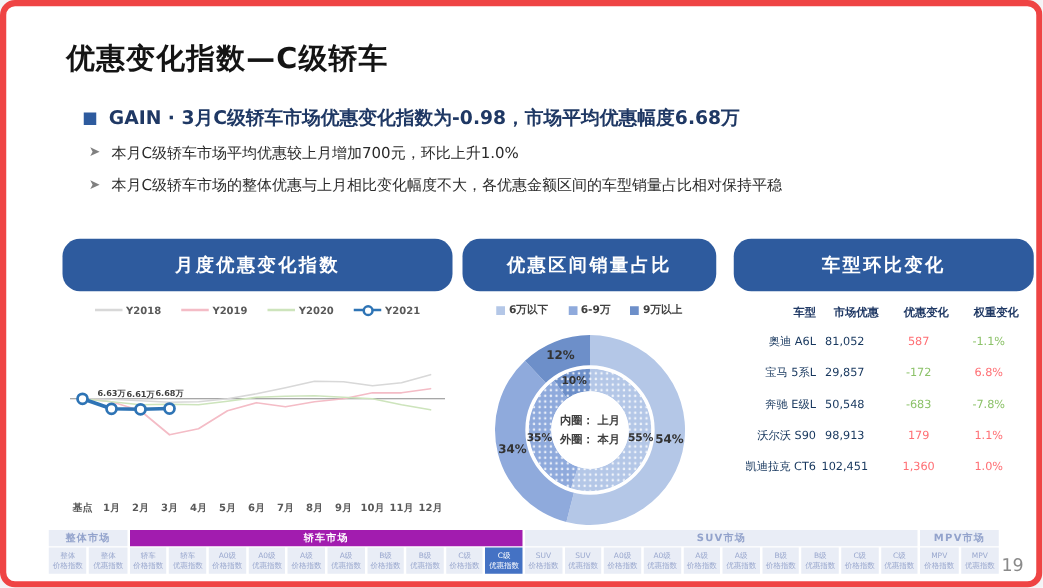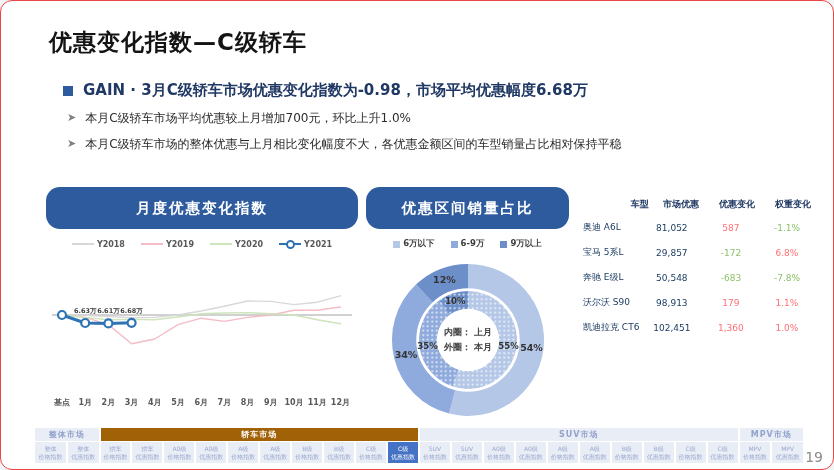--- a/index.html
+++ b/index.html
@@ -1,16 +1,16 @@
 <!DOCTYPE html>
 <html><head>
 <meta charset="utf-8">
 <style>
   html,body{margin:0;padding:0;background:#f3f4f6;font-family:"DejaVu Sans","Liberation Sans",sans-serif;}
-  .slide{position:relative;width:834px;height:470px;background:#fff;border:1px solid #ef4444;border-radius:12px;box-sizing:border-box;overflow:hidden;margin:0 auto;}
+  .slide{position:relative;width:834px;height:470px;background:#fff;border:5px solid #ef4444;border-radius:12px;box-sizing:border-box;overflow:hidden;margin:0 auto;}
   .title{position:absolute;left:48px;top:26px;margin:0;font-size:23px;font-weight:700;color:#141414;letter-spacing:1px;}
   .headline{position:absolute;left:62px;top:80px;display:flex;align-items:center;gap:10px;}
   .sq{width:10px;height:10px;background:#2E5B9E;flex:0 0 auto;}
   .headline-text{font-size:15px;font-weight:700;color:#1F3864;}
   .bullet{position:absolute;left:66px;display:flex;align-items:flex-start;gap:9px;font-size:12px;color:#2b2b2b;}
   .bullet .arrow{color:#808080;font-size:11px;line-height:15px;}
   .b1{top:109px;} .b2{top:135px;}
   .panel{position:absolute;top:186px;}
   .p1{left:45px;width:312px;} .p2{left:365px;width:203px;} .p3{left:582px;width:240px;}
   .pill{height:42px;border-radius:14px;background:#2E5B9E;color:#fff;font-weight:700;font-size:14.5px;letter-spacing:2px;display:flex;align-items:center;justify-content:center;}
@@ -24,28 +24,28 @@
   svg{display:block;}
   .xlabel{font-size:8px;font-weight:700;fill:#595959;}
   .dlabel{font-size:6.5px;font-weight:700;fill:#404040;}
   .olabel{font-size:9.5px;font-weight:700;fill:#333;}
   .ilabel{font-size:8.5px;font-weight:700;fill:#333;}
   .clabel{font-size:9px;font-weight:700;fill:#404040;}
   #line-chart{margin-top:3px;}
   #donut-chart{margin:2px auto 0;}
   table{width:100%;border-collapse:collapse;margin-top:7px;}
   th{font-size:9px;color:#1F3864;font-weight:700;padding:4px 0;text-align:right;}
-  td{font-size:9px;padding:6px 0;text-align:left;color:#17375E;}
+  td{font-size:9px;padding:6px 0;text-align:right;color:#17375E;}
   td.num{text-align:center;padding-right:16px;}
   th.hnum{text-align:right;padding-right:12px;}
   td.pos{color:#FF6F74;} td.neg{color:#8CC269;}
   .nav{position:absolute;left:34px;right:30px;bottom:6px;display:flex;gap:2px;}
   .nav-group{display:flex;flex-direction:column;gap:1px;min-width:0;}
   .nav-head{height:13px;background:#E9EDF6;color:#93A3CC;font-size:8px;font-weight:700;display:flex;align-items:center;justify-content:center;letter-spacing:1px;cursor:pointer;}
-  .nav-head-act{background:#a16207;color:#fff;}
+  .nav-head-act{background:#a21caf;color:#fff;}
   .nav-tabs{display:flex;gap:2px;}
   .nav-tab{flex:1;height:21px;background:#E9EDF6;color:#9AA8CE;font-size:6px;line-height:7.5px;display:flex;flex-direction:column;align-items:center;justify-content:center;text-align:center;cursor:pointer;overflow:hidden;}
   .nav-tab-act{background:#4472C4;color:#fff;}
   .pagenum{position:absolute;right:10px;bottom:4px;font-size:14px;color:#8a8a8a;}
 </style>
 </head>
 <body>
 
 <div class="slide">
   <h1 class="title">优惠变化指数—C级轿车</h1>
@@ -151,20 +151,21 @@
         <text x="77.44" y="28.49" class="olabel" text-anchor="middle" dominant-baseline="middle">12%</text>
         <text x="141.50" y="94.41" class="ilabel" text-anchor="middle" dominant-baseline="middle">55%</text>
         <text x="60.50" y="94.41" class="ilabel" text-anchor="middle" dominant-baseline="middle">35%</text>
         <text x="88.33" y="49.01" class="ilabel" text-anchor="middle" dominant-baseline="middle">10%</text>
         <text x="101" y="83" class="clabel" text-anchor="middle">内圈：  上月</text>
         <text x="101" y="98" class="clabel" text-anchor="middle">外圈：  本月</text>
       </svg>
   </div>
 
   <div class="panel p3">
+    <div class="pill">车型环比变化</div>
     <table>
       <thead id="model-table-head">
           <tr>
             <th class="">车型</th>
             <th class="hnum">市场优惠</th>
             <th class="hnum">优惠变化</th>
             <th class="hnum">权重变化</th>
           </tr>
         </thead>
       <tbody id="model-table-body">

